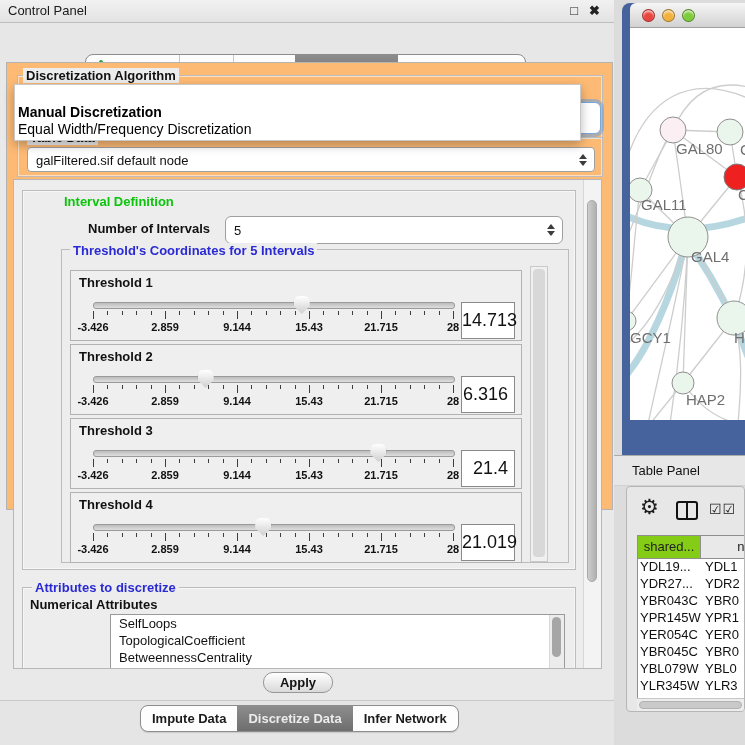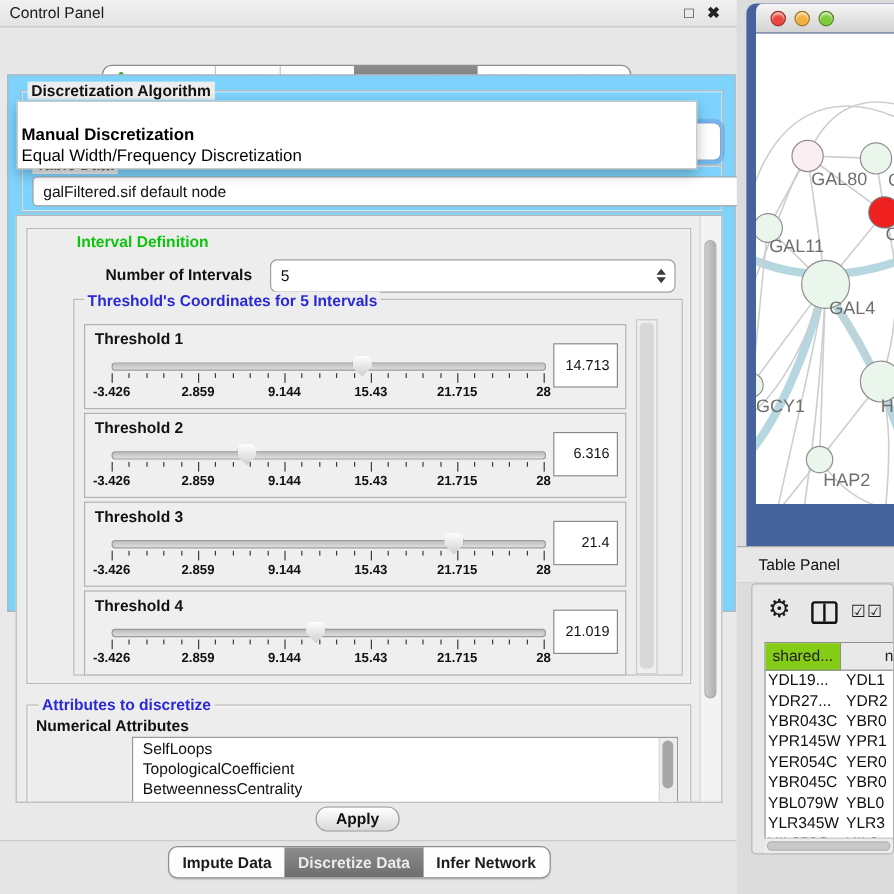--- a/index.html
+++ b/index.html
@@ -13,60 +13,60 @@
   .close-btn{right:14px;}
   .cp-tabsbar{position:absolute;left:0;top:23px;width:614px;height:39px;background:#e7e7e7;}
   .seg{display:flex;align-items:center;padding:0 11px;font-size:13px;font-weight:600;color:#1c1c1c;border-left:1px solid #c6c6c6;white-space:nowrap;}
   .seg:first-child{border-left:none;}
   .seg.sel{background:linear-gradient(#8d8d8d,#6e6e6e);color:#ececec;border-left:none;}
   .seg.sel + .seg{border-left:none;}
   .segwrap{position:absolute;display:flex;height:25px;background:#fdfdfd;border:1px solid #8d8d8d;border-radius:8px;overflow:hidden;box-shadow:0 1px 1px rgba(0,0,0,.12);}
   #top-tabs{left:85px;top:31px;}
   #bottom-tabs{left:140px;top:4px;}
   .tabicon{width:15px;height:14px;margin-right:5px;}
-  .cp-content{position:absolute;left:6px;top:62px;width:607px;height:448px;background:#7dd3fc;border:1px solid #b3b3b3;box-sizing:border-box;}
+  .cp-content{position:absolute;left:6px;top:62px;width:607px;height:448px;background:#fdba74;border:1px solid #b3b3b3;box-sizing:border-box;}
   .group{position:absolute;border:1px solid #bcbcbc;box-shadow:inset 0 0 0 1px rgba(255,255,255,.55);}
   .gtitle{position:absolute;font-size:13px;font-weight:700;background:#ededed;padding:0 3px;white-space:nowrap;}
   
   .algo-group{left:10px;top:12px;width:584px;height:62px;}
   .algo-title{left:16px;top:5px;color:#111;z-index:2;}
   .algo-combo{position:absolute;left:20px;top:39px;width:572px;height:30px;background:#fff;border:1px solid #7aa6d8;border-radius:6px;box-shadow:0 0 0 3px rgba(105,158,222,.55);z-index:3;}
   .popup{position:absolute;left:7px;top:21px;width:565px;height:55px;background:#fff;border:1px solid #c8c8c8;box-shadow:0 4px 10px rgba(0,0,0,.28);z-index:10;}
   .popup-hint{position:absolute;left:0;top:3px;width:100%;text-align:center;font-size:13px;color:#b5b5b5;}
   .popup-opt1{position:absolute;left:3px;top:19px;font-size:14px;font-weight:700;color:#000;}
   .popup-opt2{position:absolute;left:3px;top:36px;font-size:14px;color:#000;}
   
   .td-group{left:10px;top:74px;width:584px;height:38px;}
   .td-title{left:20px;top:67px;color:#111;z-index:2;}
   .combo{position:absolute;background:#fff;border:1px solid #a0a0a0;border-radius:4px;font-size:13px;color:#111;}
   .combo .ctext{position:absolute;left:8px;top:50%;transform:translateY(-50%);white-space:nowrap;}
   .spin{position:absolute;right:7px;top:50%;transform:translateY(-50%);display:flex;flex-direction:column;gap:2px;}
   .tri-up{width:0;height:0;border-left:4px solid transparent;border-right:4px solid transparent;border-bottom:5px solid #3c3c3c;}
   .tri-dn{width:0;height:0;border-left:4px solid transparent;border-right:4px solid transparent;border-top:5px solid #3c3c3c;}
-  .td-combo{left:20px;top:84px;width:566px;height:23px;padding-left:48px;}
+  .td-combo{left:20px;top:84px;width:566px;height:23px;}
   
   .scrollpane{position:absolute;left:6px;top:116px;width:589px;height:490px;background:#ededed;border:1px solid #b7b7b7;box-sizing:border-box;overflow:hidden;}
   .vscroll{position:absolute;right:0;top:0;bottom:0;width:17px;background:#f3f3f3;border-left:1px solid #d6d6d6;}
   .vscroll .thumb{position:absolute;left:3px;top:20px;width:10px;height:382px;border-radius:6px;background:linear-gradient(90deg,#cdcdcd,#b0b0b0);border:1px solid #a9a9a9;box-sizing:border-box;}
   .iv-group{left:8px;top:10px;width:552px;height:378px;}
   .iv-title{left:38px;top:3px;}
   .noi-label{position:absolute;left:65px;top:30px;font-size:13px;font-weight:700;color:#111;}
   .noi-combo{left:202px;top:25px;width:336px;height:26px;border-radius:6px;}
   .thc-group{position:absolute;left:38px;top:58px;width:506px;height:312px;border:1px solid #bcbcbc;}
   .thc-title{left:8px;top:51px;}
   .th-panel{position:absolute;left:8px;width:452px;height:71px;background:#efefef;border:1px solid #b2b2b2;box-sizing:border-box;}
   .th-title{position:absolute;left:8px;top:4px;font-size:13px;font-weight:700;color:#111;}
   .th-track{position:absolute;left:22px;top:31px;width:360px;height:5px;border-radius:3px;background:linear-gradient(#bdbdbd,#dedede);border:1px solid #9a9a9a;}
   .th-handle{position:absolute;top:-7px;width:16px;height:18px;margin-left:-8px;background:linear-gradient(#ffffff,#cfcfcf);clip-path:polygon(0% 26%,14% 4%,38% 0%,62% 0%,86% 4%,100% 26%,100% 55%,50% 100%,0% 55%);filter:drop-shadow(0 0 1px #777);}
   .th-ruler{position:absolute;left:22px;top:40px;width:360px;height:24px;}
   .tick{position:absolute;top:0;width:1px;background:#3c3c3c;}
   .tick.minor{height:4px;}
   .tick.major{height:8px;}
   .tlabel{position:absolute;top:10px;transform:translateX(-50%);font-size:11px;font-weight:700;color:#111;white-space:nowrap;}
-  .th-value{position:absolute;left:390px;top:15px;width:54px;height:37px;background:#fff;border:1px solid #8a8a8a;box-sizing:border-box;font-size:12px;color:#111;text-align:right;line-height:35px;padding-right:6px;}
+  .th-value{position:absolute;left:390px;top:31px;width:54px;height:37px;background:#fff;border:1px solid #8a8a8a;box-sizing:border-box;font-size:18px;color:#111;text-align:right;line-height:35px;padding-right:6px;}
   .inner-scroll{position:absolute;left:468px;top:16px;width:18px;height:296px;background:#f0f0f0;border:1px solid #c9c9c9;box-sizing:border-box;}
   .inner-scroll .thumb{position:absolute;left:2px;right:2px;top:2px;bottom:4px;background:#d8d8d8;border-radius:4px;}
   
   .attr-group{left:8px;top:407px;width:552px;height:120px;}
   .attr-title{left:10px;top:400px;}
   .attr-label{position:absolute;left:8px;top:10px;font-size:13px;font-weight:700;color:#111;}
   .attr-list{position:absolute;left:88px;top:27px;width:455px;height:58px;background:#fff;border:1px solid #9a9a9a;box-sizing:border-box;overflow:hidden;}
   .attr-item{font-size:13px;color:#111;padding:1px 0 1px 8px;line-height:15px;}
   .attr-scroll{position:absolute;right:0;top:0;bottom:0;width:14px;background:#ececec;border-left:1px solid #d8d8d8;}
   .attr-scroll .thumb{position:absolute;left:2px;top:2px;width:9px;height:40px;background:#a6a6a6;border-radius:5px;}

